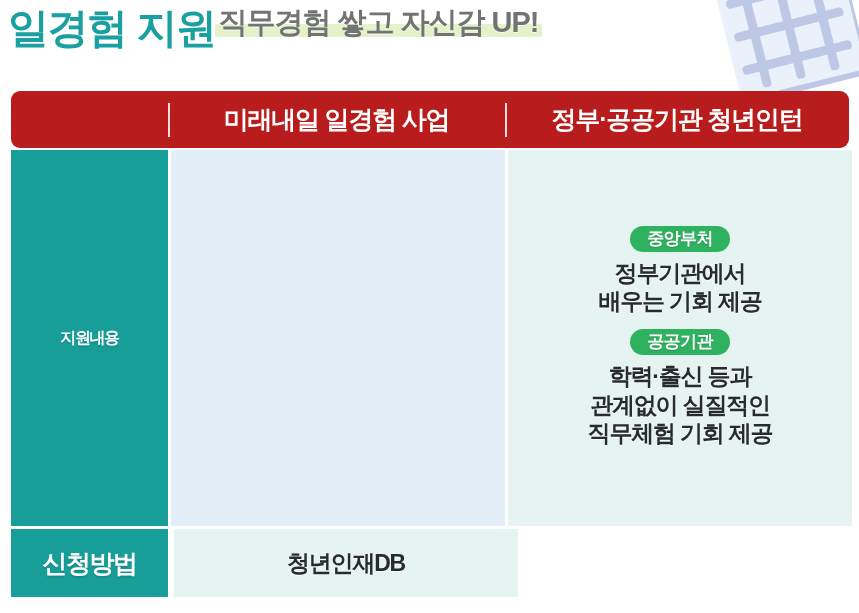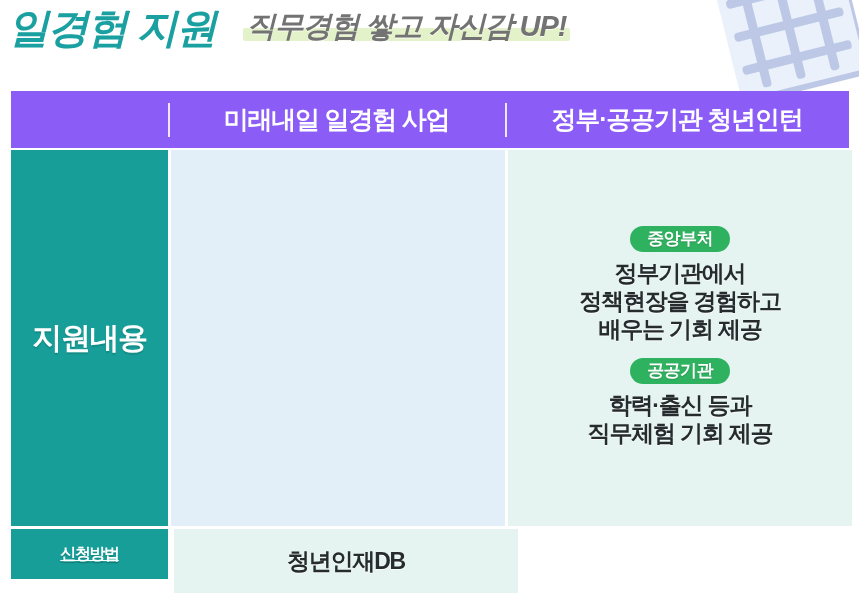--- a/index.html
+++ b/index.html
@@ -42,23 +42,22 @@
     background: #b9c6e4;
     border-radius: 4px;
   }
 
   
   .title-row {
     position: absolute;
     left: 8px;
     top: 8px;
     display: flex;
-    align-items: center;
-    gap: 28px;
-    font-style: italic;
+    align-items: flex-start;
+    gap: 0;
   }
   .title-main {
     font-size: 41px;
     font-weight: bold;
     color: #1aa0a0;
     letter-spacing: -1.5px;
     line-height: 1;
     text-shadow: 0 2px 0 rgba(255,255,255,0.65);
     white-space: nowrap;
   }
@@ -92,22 +91,23 @@
   
   .table {
     position: absolute;
     left: 11px;
     top: 91px;
     width: 838px;
   }
   .thead {
     display: flex;
     height: 57px;
-    background: #8b5cf6;
+    background: #b91c1c;
     align-items: center;
+    border-radius: 9px;
   }
   .thead .th-spacer {
     width: 157px;
     flex: none;
   }
   .thead .th {
     flex: 1;
     position: relative;
     text-align: center;
     color: #ffffff;
@@ -132,21 +132,21 @@
 
   .body-row {
     display: flex;
     align-items: stretch;
     margin-top: 2px;
   }
   .rowlabel {
     flex: 0 0 157px;
     background: #179e99;
     color: #ffffff;
-    font-size: 30px;
+    font-size: 16px;
     font-weight: bold;
     letter-spacing: -1.4px;
     display: flex;
     align-items: center;
     justify-content: center;
     text-shadow: 0 2px 1px rgba(0,0,0,0.12);
     white-space: nowrap;
   }
   .cellgap { flex: 0 0 3px; background: #ffffff; }
 
@@ -197,21 +197,21 @@
     font-size: 23px;
     font-weight: bold;
     color: #262b2e;
     letter-spacing: -1.2px;
     line-height: 1.22;
     text-shadow: 0 1px 0 rgba(255,255,255,0.75);
   }
   .lines .ln { display: block; white-space: nowrap; }
 
   .row-foot { margin-top: 3px; }
-  .row-foot .rowlabel { height: 50px; font-size: 16px; text-decoration: underline; }
+  .row-foot .rowlabel { height: 68px; font-size: 25px; }
   .row-foot .cell { min-height: 64px; }
   .row-foot .cell .lines { font-size: 23px; }
 
   .bottom-strip {
     position: absolute;
     left: 0; right: 0; bottom: 0;
     height: 4px;
     background: #ffffff;
   }
 </style>
@@ -260,29 +260,29 @@
     </div>
 
     <div class="coldivider"></div>
 
     <div class="cell col-c">
 
       <div class="block">
         <div class="badge">중앙부처</div>
         <div class="lines">
           <span class="ln">정부기관에서</span>
-          <span class="ln">정책현장을 경험하고</span>
           <span class="ln">배우는 기회 제공</span>
         </div>
       </div>
 
       <div class="block">
         <div class="badge">공공기관</div>
         <div class="lines">
           <span class="ln">학력·출신 등과</span>
+          <span class="ln">관계없이 실질적인</span>
           <span class="ln">직무체험 기회 제공</span>
         </div>
       </div>
 
     </div>
   </div>
 
   <div class="body-row row-foot">
     <div class="rowlabel">신청방법</div>
     <div class="cellgap"></div>

